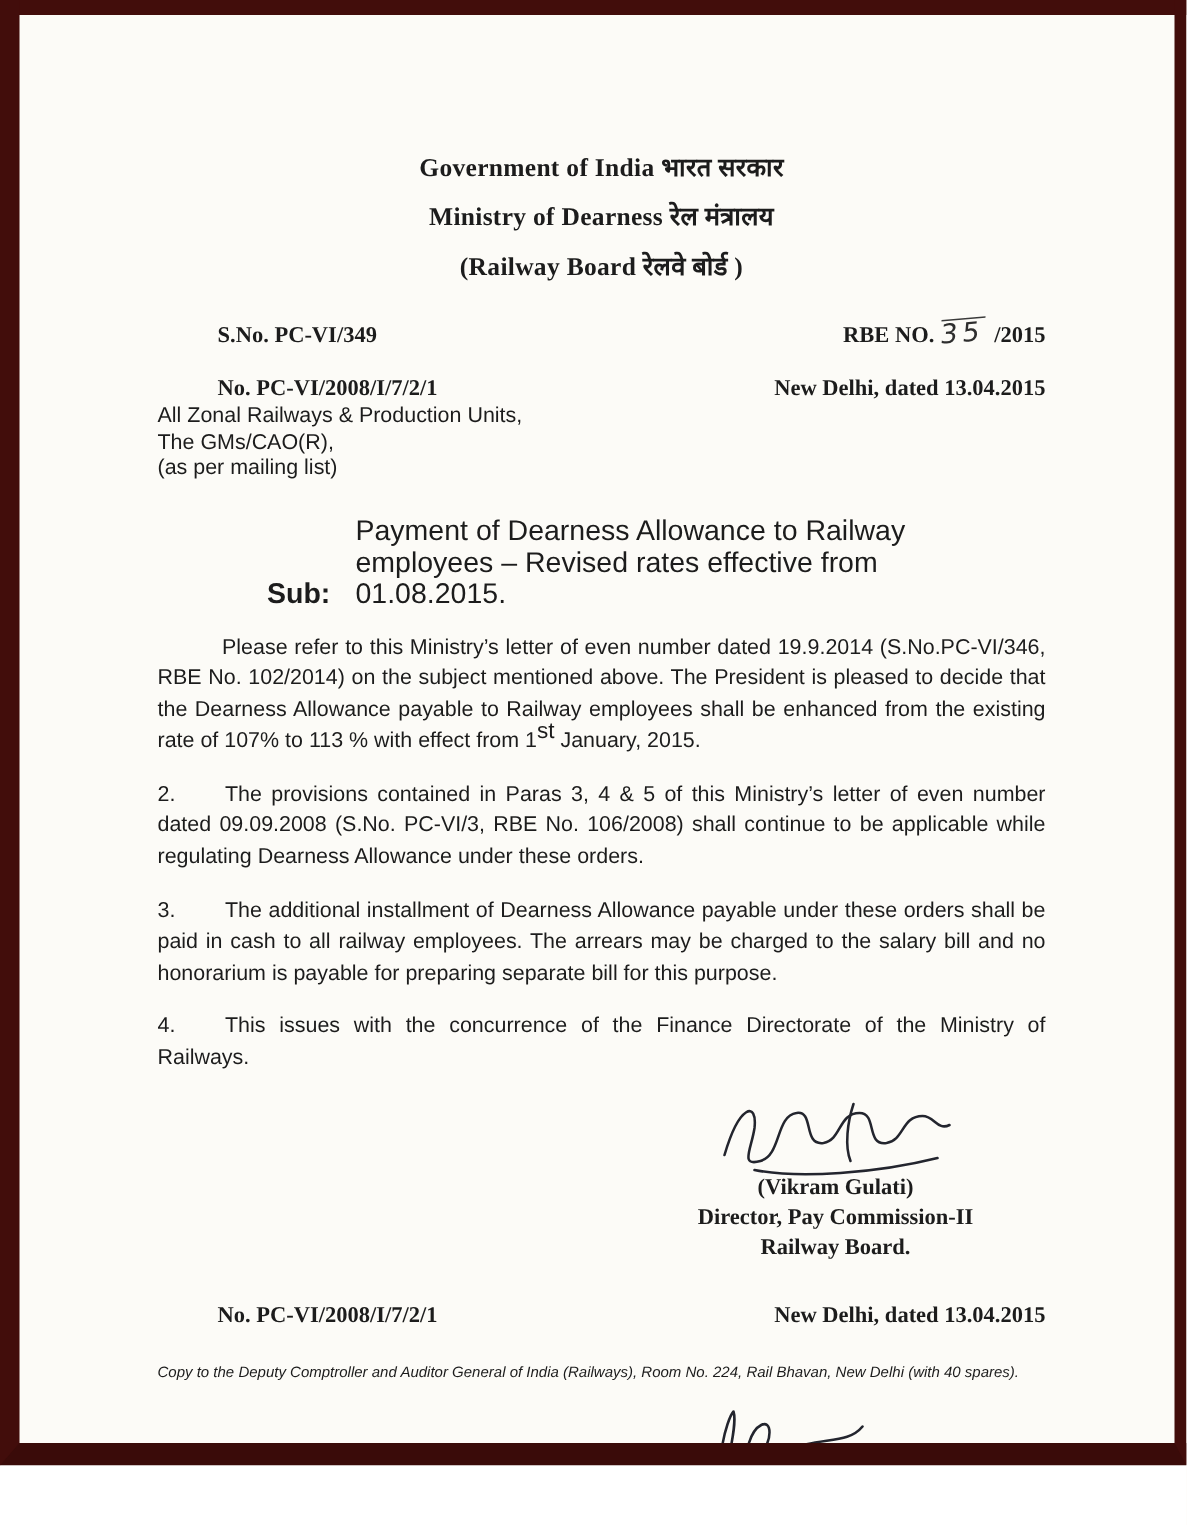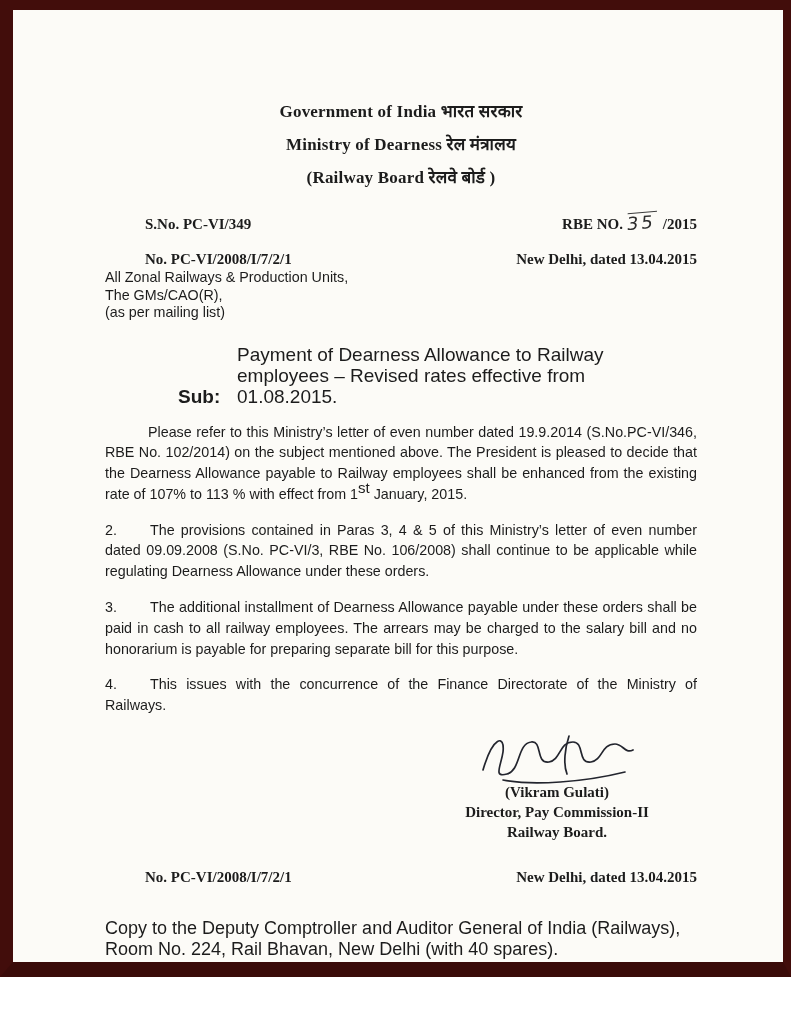--- a/index.html
+++ b/index.html
@@ -58,21 +58,21 @@
   sup{font-size:15px;line-height:0;}
 
   .sig-block{
     width:236px;margin:14px 22px 0 auto;text-align:center;
     font-family:"Liberation Serif","DejaVu Serif",serif;
     font-weight:bold;font-size:15px;line-height:20px;
   }
   .sig-block svg{display:block;margin:0 auto -4px auto;}
 
   .footer-row{margin-top:26px;}
-  .copy-para{font-size:18px;line-height:20.8px;margin:32px 0 0 0;}
+  .copy-para{font-size:10px;line-height:20.8px;margin:20px 0 0 0;font-style:italic;}
 
   .sig2-block{width:120px;margin:8px 108px 0 auto;}
   .closing{
     padding-right:4px;margin-top:2px;
     font-family:"Liberation Serif","DejaVu Serif",serif;
     font-weight:bold;font-size:15px;
   }
   .ink{stroke:#23252e;fill:none;stroke-width:1.7;stroke-linecap:round;stroke-linejoin:round;}
 </style>
 </head>

